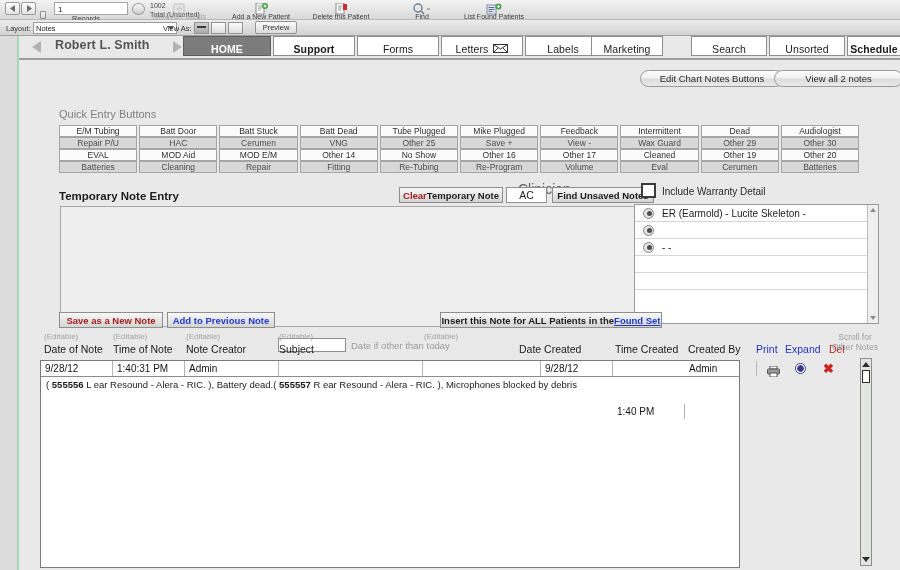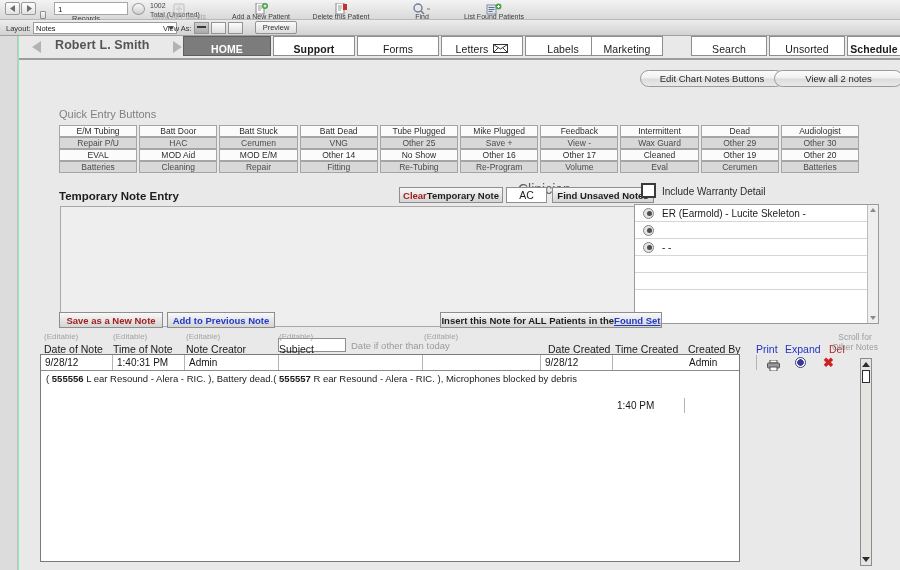--- a/index.html
+++ b/index.html
@@ -264,21 +264,21 @@
     position: absolute; top: 11px;
     font-size: 10.5px; color: #1a1a1a;
   }
   .hdr.blue { color: #2433c4; }
   .hdr.red { color: #b02626; }
   .scrollfor {
     position: absolute; right: 0px; top: 0px; width: 48px;
     font-size: 8.5px; color: #9d9d9d; text-align: center; line-height: 10px;
   }
   #tablebox {
-    position: absolute; left: 0px; top: 22px; width: 700px; height: 208px;
+    position: absolute; left: 0px; top: 28px; width: 700px; height: 208px;
     background: #ffffff; border: 1px solid #7a7a7a;
   }
   .trow { position: relative; height: 16px; border-bottom: 1px solid #8c8c8c; }
   .tcell {
     position: absolute; top: 0; height: 15px;
     font-size: 10px; color: #151515;
     display: flex; align-items: center; padding-left: 4px;
     border-right: 1px solid #b4b4b4;
   }
   .notebody {
@@ -571,21 +571,21 @@
 
       <span class="hdr-editable" style="left:146px;">(Editable)</span>
       <span class="hdr" style="left:146px;">Note Creator</span>
 
       <span class="hdr-editable" style="left:239px;">(Editable)</span>
       <span class="hdr" style="left:239px;">Subject</span>
 
       <span class="hdr-editable" style="left:384px;">(Editable)</span>
       <span class="hdr" style="left:384px;margin-top:47px;">Type</span>
 
-      <span class="hdr" style="left:508px;">Date Created</span>
+      <span class="hdr" style="left:479px;">Date Created</span>
       <span class="hdr" style="left:575px;">Time Created</span>
       <span class="hdr" style="left:648px;">Created By</span>
 
       <span class="hdr blue" style="left:716px;">Print</span>
       <span class="hdr blue" style="left:745px;">Expand</span>
       <span class="hdr red" style="left:789px;">Del</span>
 
       <div class="scrollfor">
         <div>Scroll for</div>
         <div>Other Notes</div>

